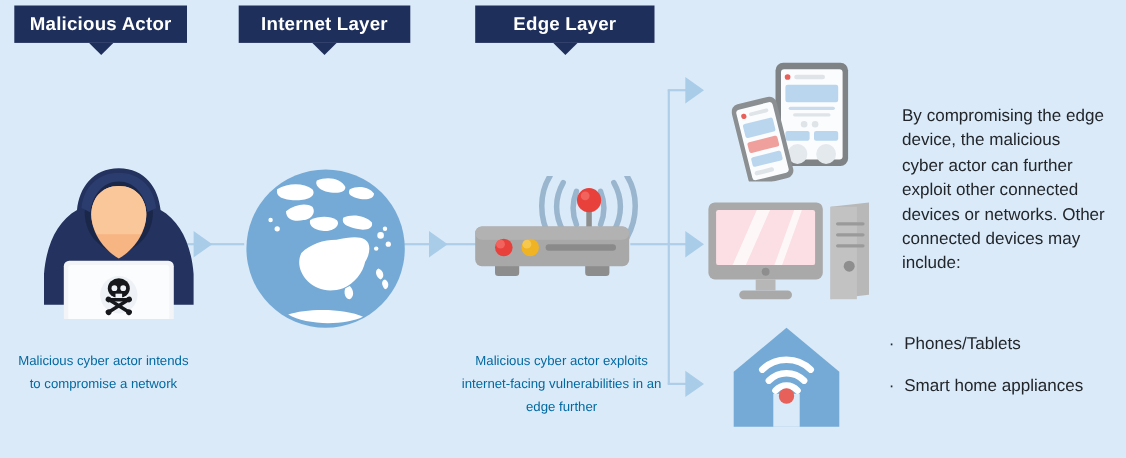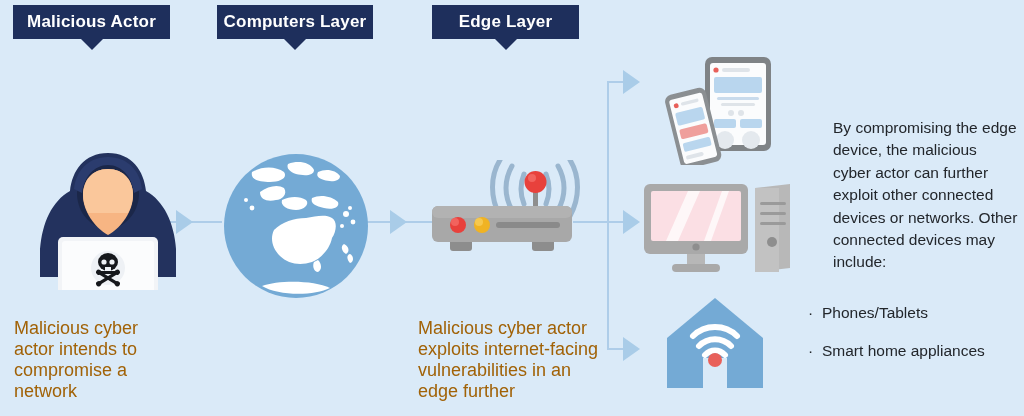--- a/index.html
+++ b/index.html
@@ -31,23 +31,24 @@
     margin-left:-11px;
     width:0;height:0;
     border-left:11px solid transparent;
     border-right:11px solid transparent;
     border-top:11px solid #1e2f5c;
   }
 
   
   .caption{
     position:absolute;
-    font-size:18px;
+    text-align:center;
+    font-size:12px;
     line-height:21px;
-    color:#a16207;
+    color:#0369a1;
   }
 
   
   .arrow-line{position:absolute;background:#aecde9;height:2px;}
   .arrow-vline{position:absolute;background:#aecde9;width:2px;}
   .arrow-head{
     position:absolute;
     width:0;height:0;
     border-top:12px solid transparent;
     border-bottom:12px solid transparent;
@@ -71,25 +72,25 @@
 <body>
 
 <div class="stage">
 
   <div class="banner" style="left:13px;top:5px;width:157px;">
     <span>Malicious Actor</span>
     <span class="tail"></span>
   </div>
 
   <div class="banner" style="left:217px;top:5px;width:156px;">
-    <span>Computers Layer</span>
+    <span>Internet Layer</span>
     <span class="tail"></span>
   </div>
 
-  <div class="banner" style="left:432px;top:5px;width:147px;">
+  <div class="banner" style="left:432px;top:5px;width:163px;">
     <span>Edge Layer</span>
     <span class="tail"></span>
   </div>
 
 
   <div class="arrow-line" style="left:150px;top:221px;width:72px;"></div>
   <div class="arrow-head" style="left:176px;top:210px;"></div>
 
   <div class="arrow-line" style="left:365px;top:221px;width:70px;"></div>
   <div class="arrow-head" style="left:390px;top:210px;"></div>
@@ -263,21 +264,21 @@
       <path d="M40 59 C46 53 54 53 60 59"></path>
     </g>
     <circle cx="50" cy="64" r="7" fill="#e8605a"></circle>
   </svg>
 
   <div class="caption" style="left:14px;top:318px;width:160px;">Malicious cyber actor intends to compromise a network</div>
 
 
   <div class="caption" style="left:418px;top:318px;width:185px;">Malicious cyber actor exploits internet-facing vulnerabilities in an edge further</div>
 
-  <div class="para" style="left:820px;top:117px;width:185px;margin-left:13px;">By compromising the edge device, the malicious cyber actor can further exploit other connected devices or networks. Other connected devices may include:</div>
+  <div class="para" style="left:820px;top:95px;width:185px;">By compromising the edge device, the malicious cyber actor can further exploit other connected devices or networks. Other connected devices may include:</div>
 
   <div class="bullets" style="left:808px;top:302px;">
     <div class="bullet">
       <span class="dot">·</span><span>Phones/Tablets</span>
     </div>
     <div class="bullet">
       <span class="dot">·</span><span>Smart home appliances</span>
     </div>
   </div>
 

